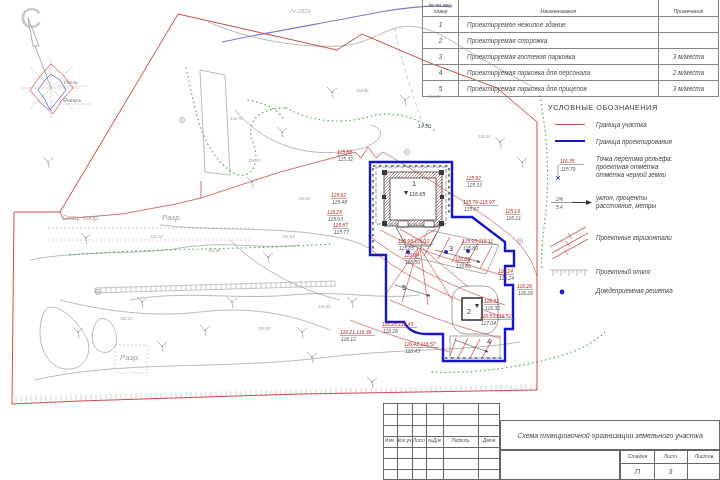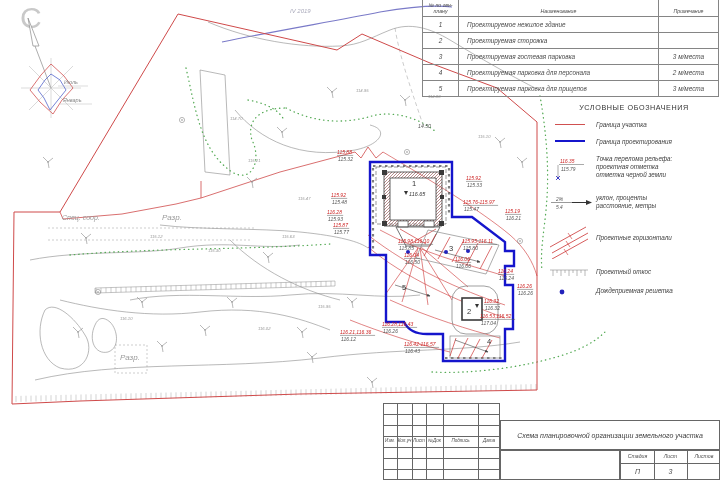--- a/index.html
+++ b/index.html
@@ -13,21 +13,21 @@
   #gp-table th,#gp-table td{border:0.8px solid #858585;color:#4a4a4a;font-style:italic;
       font-weight:normal;padding:0 2px;overflow:hidden;white-space:nowrap;}
   #gp-table th{font-size:5.2px;line-height:6px;white-space:normal;height:19px;vertical-align:bottom;padding-bottom:2px;}
   #gp-table td{font-size:6.4px;height:15px;}
   #gp-table td:first-child,#gp-table th:first-child{text-align:center;}
   #gp-table td:nth-child(2){padding-left:8px;}
   #gp-table td:nth-child(3),#gp-table th:nth-child(3){text-align:center;}
 
   
   #legend{position:absolute;left:548px;top:103px;width:172px;color:#3d3d3d;}
-  #legend .lg-title{font-size:7.2px;letter-spacing:.6px;text-align:center;color:#333;}
+  #legend .lg-title{font-size:7.2px;letter-spacing:.6px;color:#333;}
   .lg-row{display:flex;align-items:flex-start;margin-top:9px;}
   .lg-sym{width:44px;flex:0 0 44px;display:flex;justify-content:center;align-items:center;}
   .lg-lab{font-size:6.3px;font-style:italic;line-height:8px;color:#3d3d3d;padding-left:4px;}
   .ln-red{width:30px;height:0;border-top:1.2px solid #d05050;margin-top:3px;}
   .ln-blue{width:30px;height:0;border-top:2.6px solid #1515cc;margin-top:2px;}
 
   
   #tblock{position:absolute;left:383px;top:403px;width:337px;height:77px;color:#4a4a4a;}
   .tb-cell{position:absolute;border:0.7px solid #666;box-sizing:border-box;}
   .tb-lab{font-size:4.6px;font-style:italic;text-align:center;overflow:hidden;line-height:10px;}

